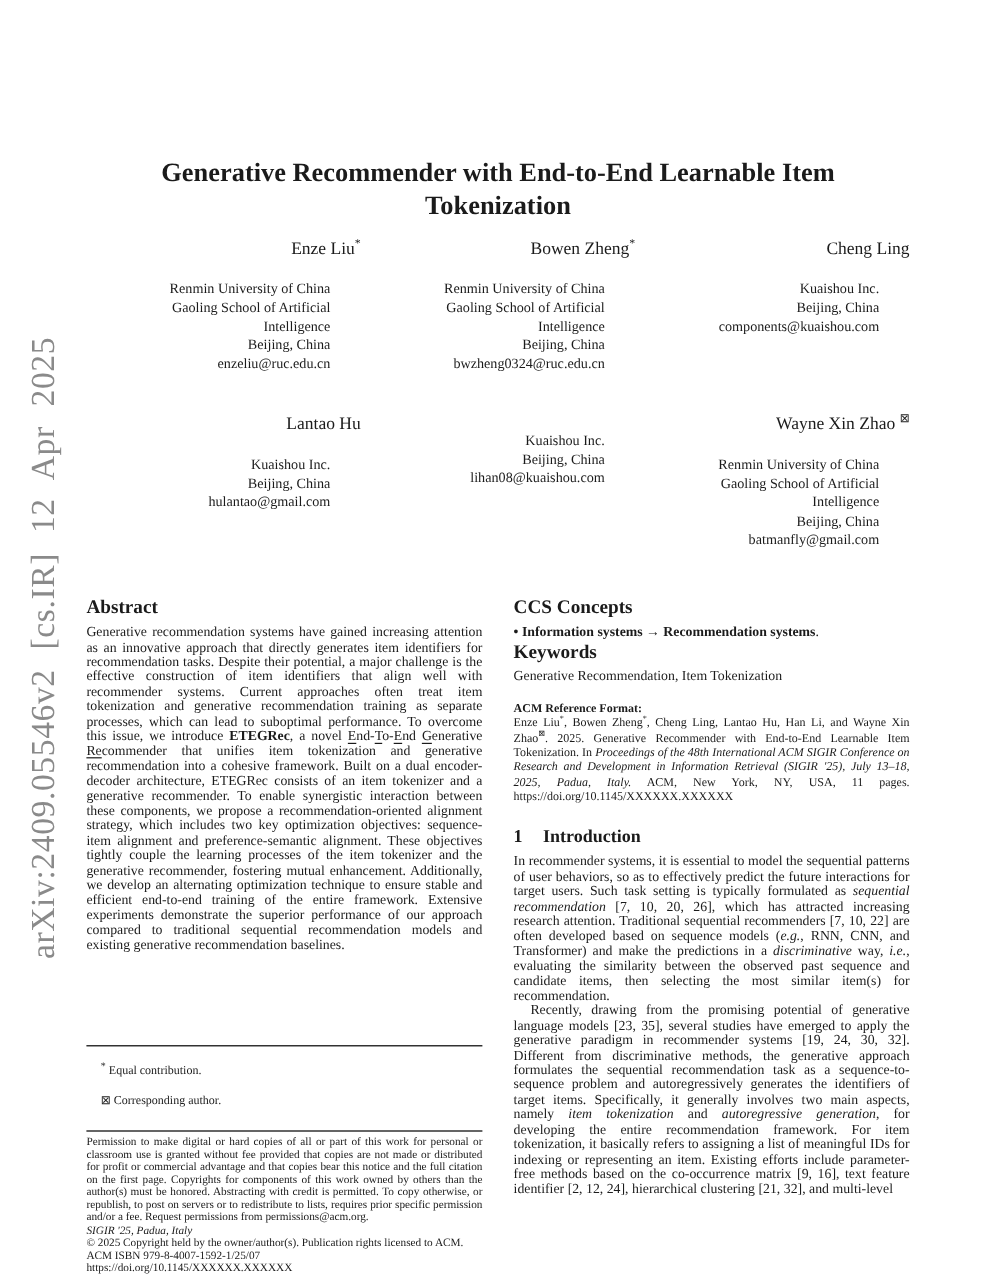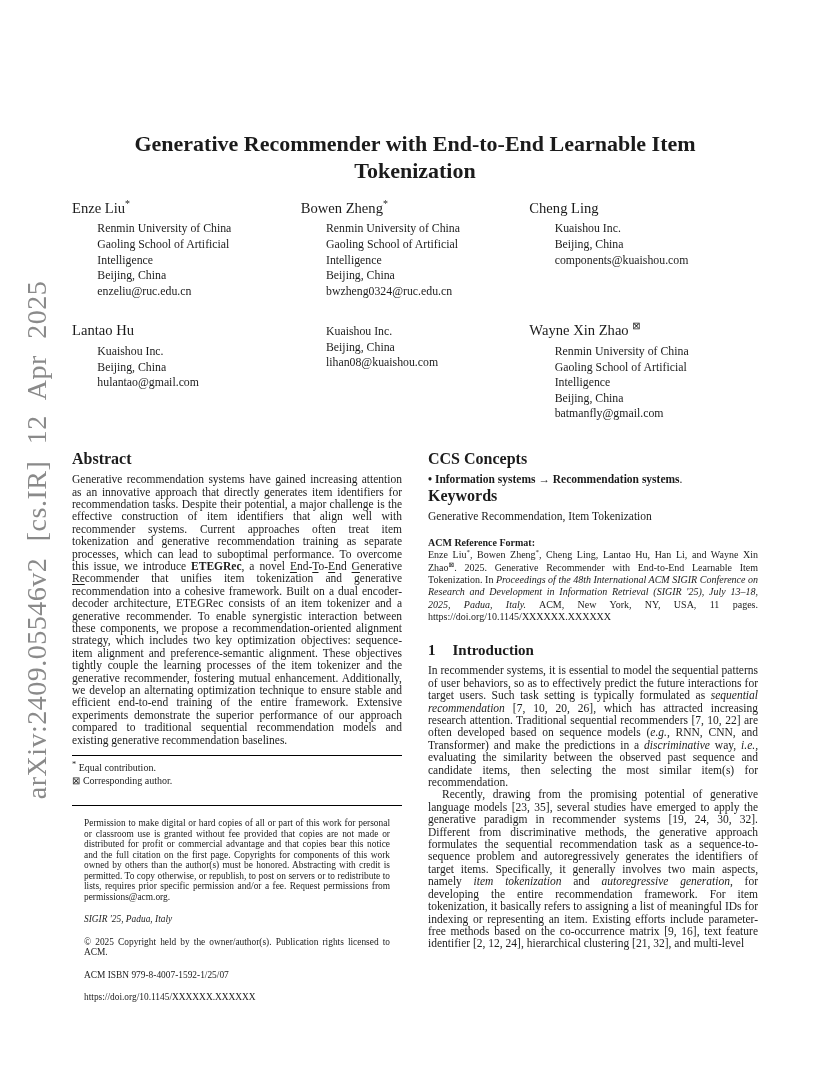--- a/index.html
+++ b/index.html
@@ -15,42 +15,42 @@
   }
   .content{position:absolute;left:72px;top:18px;width:686px;}
   .title{
     margin:113px auto 0;max-width:630px;text-align:center;
     font-size:22px;font-weight:700;line-height:1.22;
   }
   .authors-grid{
     display:grid;grid-template-columns:1fr 1fr 1fr;
     margin-top:13px;row-gap:17px;
   }
-  .author{text-align:left;font-size:11.8px;line-height:1.32;}
+  .author{text-align:right;font-size:11.8px;line-height:1.32;}
   .author .name{font-size:14.6px;line-height:1.3;margin-bottom:2px;font-weight:400;}
-  .author .inner{max-width:178px;margin:4px auto;}
+  .author .inner{max-width:178px;margin:16px auto;}
   .author sup{font-size:68%;}
   .columns{display:flex;gap:26px;margin-top:23px;height:566px;}
   .col{width:330px;text-align:justify;font-size:11.5px;line-height:1.08;}
   .col-left{display:flex;flex-direction:column;}
   h2.sec{font-size:16px;font-weight:700;margin:0 0 5px 0;text-align:left;line-height:1.2;}
   p.body{margin:0;}
   .gap-sec{margin-top:15px;}
   
   .s-n{}
   .s-b{font-weight:700;}
   .s-i{font-style:italic;}
   .s-u{text-decoration:underline;text-underline-offset:2px;}
   .s-sup{vertical-align:super;font-size:68%;line-height:0;}
   
   .fnblock{margin-top:auto;font-size:10px;line-height:1.28;text-align:left;}
   .fnrule{border:0;border-top:1px solid #000;margin:0 0 4px 0;width:100%;}
-  .fn-line{margin:0;}
+  .fn-line{margin:12px;}
   .permission{margin-top:17px;font-size:9.4px;line-height:1.12;text-align:justify;}
-  .permission p{margin:12px;}
+  .permission p{margin:0;}
   .perm-venue{font-style:italic;}
   .doi-link{color:#1b1b1b;text-decoration:none;}
   
   .ccs-body{margin:0;}
   .acmref{font-size:10px;line-height:1.23;text-align:justify;}
   .acmref .hd{font-weight:700;}
   .intro-head{display:flex;gap:17px;font-size:15px;font-weight:700;margin:19px 0 6px 0;align-items:baseline;}
   .p-indent{text-indent:14px;}
 </style>
 </head>

